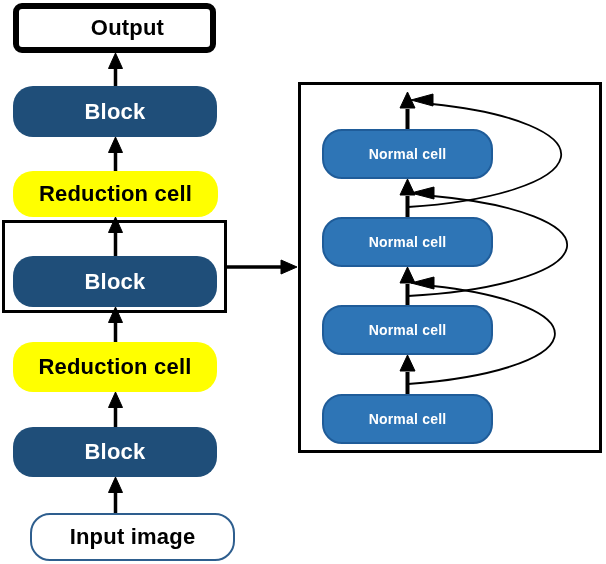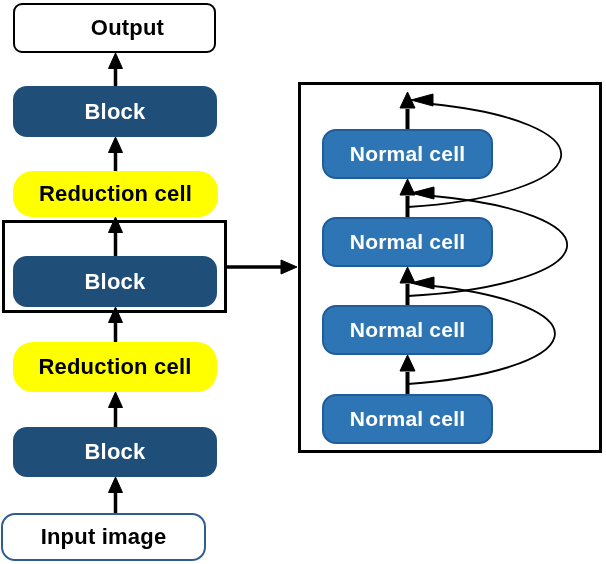--- a/index.html
+++ b/index.html
@@ -8,33 +8,33 @@
     width:606px;height:564px;
     background:#fff;
     font-family:"Liberation Sans", sans-serif;
     overflow:hidden;
   }
   .box{
     position:absolute;
     box-sizing:border-box;
     display:flex;align-items:center;justify-content:center;
     font-weight:bold;
-    border-radius:14px;
+    border-radius:20px;
     font-size:22px;
     letter-spacing:0.2px;
   }
   .navy{background:#1F4E79;color:#fff;}
   .yellow{background:#FFFF00;color:#000;border-radius:20px;}
   .io{background:#fff;color:#000;}
-  .output-box{border:2px solid #000000;border-radius:9px;padding-left:26px;}
+  .output-box{border:6px solid #000000;border-radius:9px;padding-left:26px;}
   .input-box{border:2px solid #2E5E8E;}
   .cell{
     background:#2E75B6;color:#fff;
     border:2px solid #1F5C99;
-    font-size:21px;
+    font-size:14px;
   }
   .frame{
     position:absolute;
     box-sizing:border-box;
     border:3px solid #000;
     background:transparent;
   }
   svg.overlay{
     position:absolute;left:0;top:0;
     width:606px;height:564px;
@@ -54,21 +54,21 @@
   <div class="box navy" style="left:13px;top:86px;width:204px;height:51px;">Block</div>
 
   <div class="box yellow" style="left:13px;top:171px;width:205px;height:46px;">Reduction cell</div>
 
   <div class="box navy" style="left:13px;top:256px;width:204px;height:51px;">Block</div>
 
   <div class="box yellow" style="left:13px;top:342px;width:204px;height:50px;">Reduction cell</div>
 
   <div class="box navy" style="left:13px;top:427px;width:204px;height:50px;">Block</div>
 
-  <div class="box io input-box" style="left:1px;top:513px;width:205px;height:48px;">Input image</div>
+  <div class="box io input-box" style="left:30px;top:513px;width:205px;height:48px;">Input image</div>
 
   <div class="box cell" style="left:322px;top:129px;width:171px;height:50px;">Normal cell</div>
   <div class="box cell" style="left:322px;top:217px;width:171px;height:50px;">Normal cell</div>
   <div class="box cell" style="left:322px;top:305px;width:171px;height:50px;">Normal cell</div>
   <div class="box cell" style="left:322px;top:394px;width:171px;height:50px;">Normal cell</div>
 
   <svg class="overlay" viewBox="0 0 606 564" xmlns="http://www.w3.org/2000/svg">
     <g stroke="#000" fill="#000">
 
       <g>

